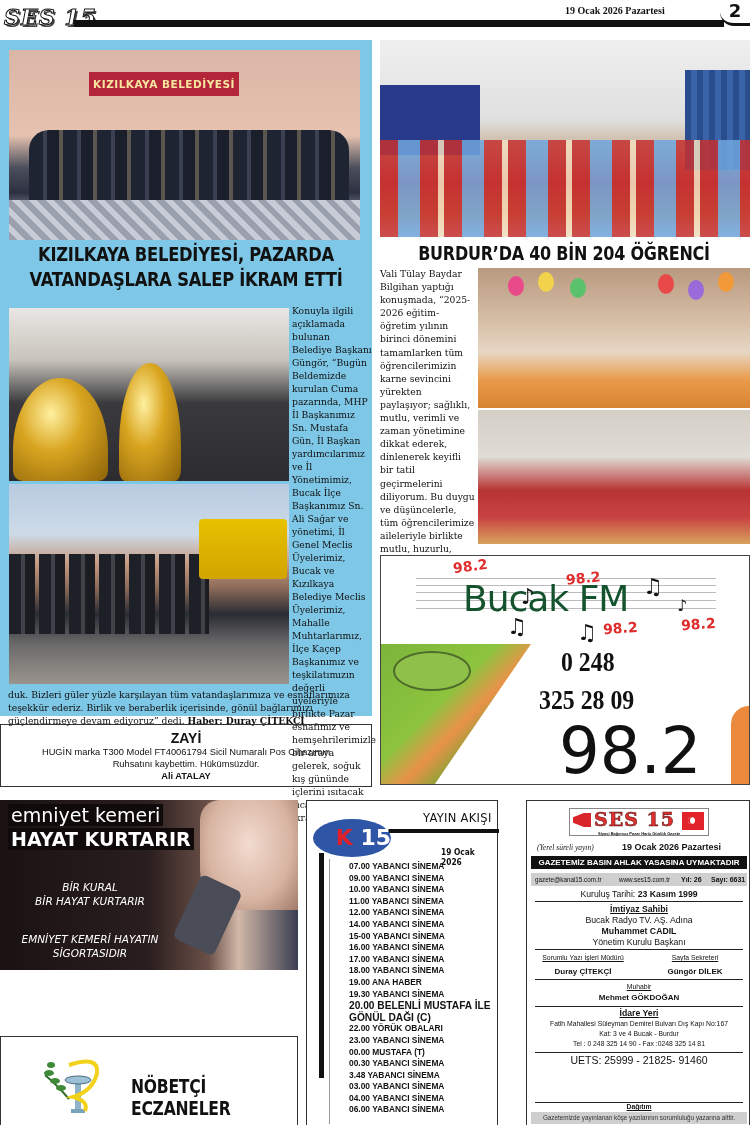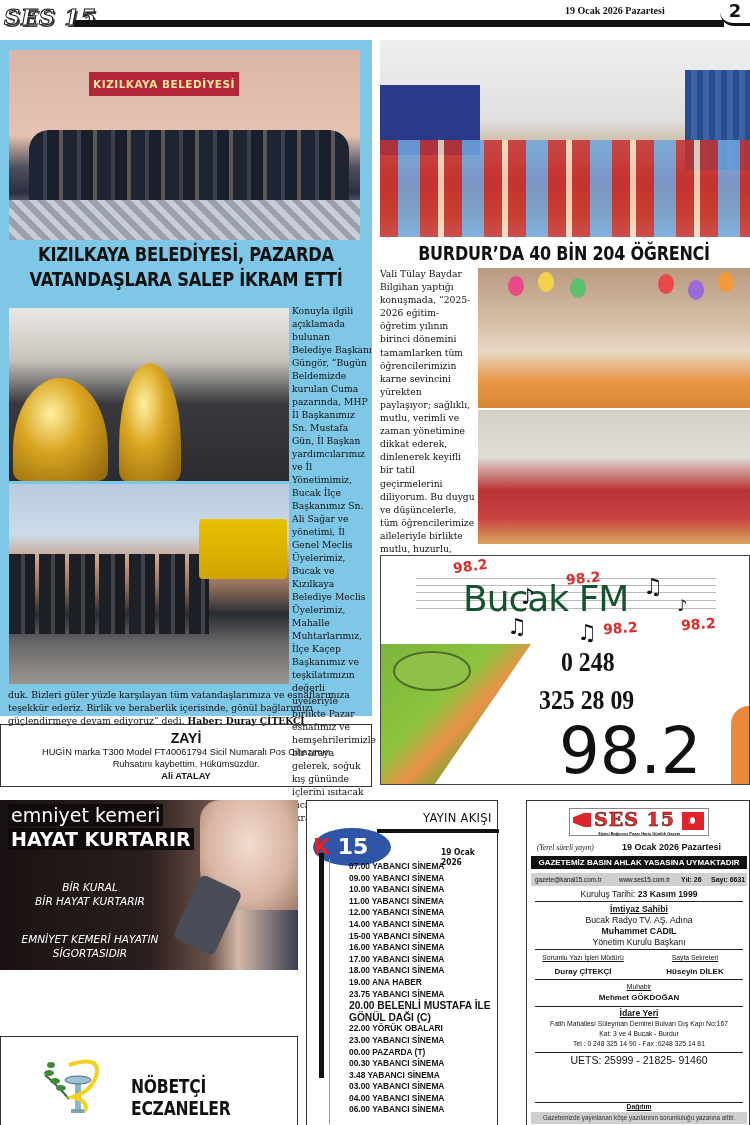--- a/index.html
+++ b/index.html
@@ -81,21 +81,21 @@
   .pharmacy { position: absolute; left: 0; top: 1036px; width: 298px; height: 147px; border: 1px solid #333; background: #fff; }
   .pharm-logo { position: absolute; left: 38px; top: 18px; width: 78px; height: 62px; }
   .pharm-title { position: absolute; left: 130px; top: 38px; font-family: "DejaVu Sans", sans-serif; font-weight: bold; font-size: 19px; transform: scaleX(0.82); transform-origin: left; letter-spacing: -0.3px; }
   .pharm-row { position: absolute; left: 34px; width: 260px; font-family: "Liberation Serif", serif; font-weight: bold; }
   .pharm-day { position: absolute; left: 0; font-size: 13px; }
   .pharm-colon { position: absolute; left: 76px; font-size: 13px; }
   .pharm-name { position: absolute; left: 120px; font-size: 19px; width: 120px; text-align: center; }
 
   
   .broadcast { position: absolute; left: 306px; top: 800px; width: 192px; height: 325px; border: 1px solid #333; border-bottom: none; background: #fff; }
-  .k15-badge { position: absolute; left: 6px; top: 27px; width: 78px; height: 38px; background: #2f56a6; border-radius: 50%; font-family: "DejaVu Sans", sans-serif; font-weight: bold; font-size: 22px; line-height: 38px; text-align: left; color: #fff; }
+  .k15-badge { position: absolute; left: 6px; top: 18px; width: 78px; height: 38px; background: #2f56a6; border-radius: 50%; font-family: "DejaVu Sans", sans-serif; font-weight: bold; font-size: 22px; line-height: 38px; text-align: right; color: #fff; }
   .k15-badge .k { color: #e0202a; }
   .bc-title { position: absolute; left: 116px; top: 10px; font-family: "DejaVu Sans", sans-serif; font-size: 11.5px; letter-spacing: 0.3px; }
   .bc-hbar { position: absolute; left: 70px; top: 28px; width: 122px; height: 4px; background: #111; }
   .bc-vbar { position: absolute; left: 12px; top: 52px; width: 5px; height: 225px; background: #111; }
   .bc-vline { position: absolute; left: 22px; top: 58px; width: 1px; height: 265px; background: #999; }
   .bc-date { position: absolute; left: 134px; top: 46px; font-family: "DejaVu Sans", sans-serif; font-weight: bold; font-size: 8.3px; transform: scaleX(0.9); transform-origin: left; }
   .bc-list { position: absolute; left: 30px; top: 60px; width: 160px; list-style: none; font-family: "Liberation Sans", sans-serif; font-weight: bold; font-size: 8.4px; line-height: 11.6px; margin-left: 12px; }
   .bc-list li.big { font-size: 10.2px; }
 
   
@@ -258,26 +258,26 @@
     <li>09.00 YABANCI SİNEMA</li>
     <li>10.00 YABANCI SİNEMA</li>
     <li>11.00 YABANCI SİNEMA</li>
     <li>12.00 YABANCI SİNEMA</li>
     <li>14.00 YABANCI SİNEMA</li>
     <li>15-00 YABANCI SİNEMA</li>
     <li>16.00 YABANCI SİNEMA</li>
     <li>17.00 YABANCI SİNEMA</li>
     <li>18.00 YABANCI SİNEMA</li>
     <li>19.00 ANA HABER</li>
-    <li>23.75 YABANCI SİNEMA</li>
+    <li>19.30 YABANCI SİNEMA</li>
     <li class="big">20.00  BELENLİ MUSTAFA İLE</li>
     <li class="big">GÖNÜL DAĞI (C)</li>
     <li>22.00 YÖRÜK OBALARI</li>
     <li>23.00  YABANCI SİNEMA</li>
-    <li>00.00 PAZARDA (T)</li>
+    <li>00.00 MUSTAFA (T)</li>
     <li>00.30  YABANCI SİNEMA</li>
     <li>3.48 YABANCI SİNEMA</li>
     <li>03.00 YABANCI SİNEMA</li>
     <li>04.00 YABANCI SİNEMA</li>
     <li>06.00 YABANCI SİNEMA</li>
   </ul>
 </div>
 
 <div class="kunye">
   <div class="kunye-logo">
@@ -306,21 +306,21 @@
     <div class="bold">Muhammet CADIL</div>
     <div>Yönetim Kurulu Başkanı</div>
   </div>
   <div class="hr" style="top:148px"></div>
   <div class="k-sec" style="top:152px;left:6px;width:100px">
     <div class="u k-small">Sorumlu Yazı İşleri Müdürü</div>
     <div class="bold" style="font-size:8px;margin-top:3px">Duray ÇİTEKÇİ</div>
   </div>
   <div class="k-sec" style="top:152px;left:118px;width:100px">
     <div class="u k-small">Sayfa Sekreteri</div>
-    <div class="bold" style="font-size:8px;margin-top:3px">Hüseyin DİLEK</div>
+    <div class="bold" style="font-size:8px;margin-top:3px">Güngör DİLEK</div>
   </div>
   <div class="hr" style="top:178px"></div>
   <div class="k-sec" style="top:181px">
     <div class="u k-small">Muhabir</div>
     <div class="bold" style="font-size:8px">Mehmet GÖKDOĞAN</div>
   </div>
   <div class="hr" style="top:205px"></div>
   <div class="k-sec" style="top:207px">
     <div class="u bold">İdare Yeri</div>
     <div class="k-small">Fatih Mahallesi  Süleyman Demirel Bulvarı Dış Kapı No:167</div>

